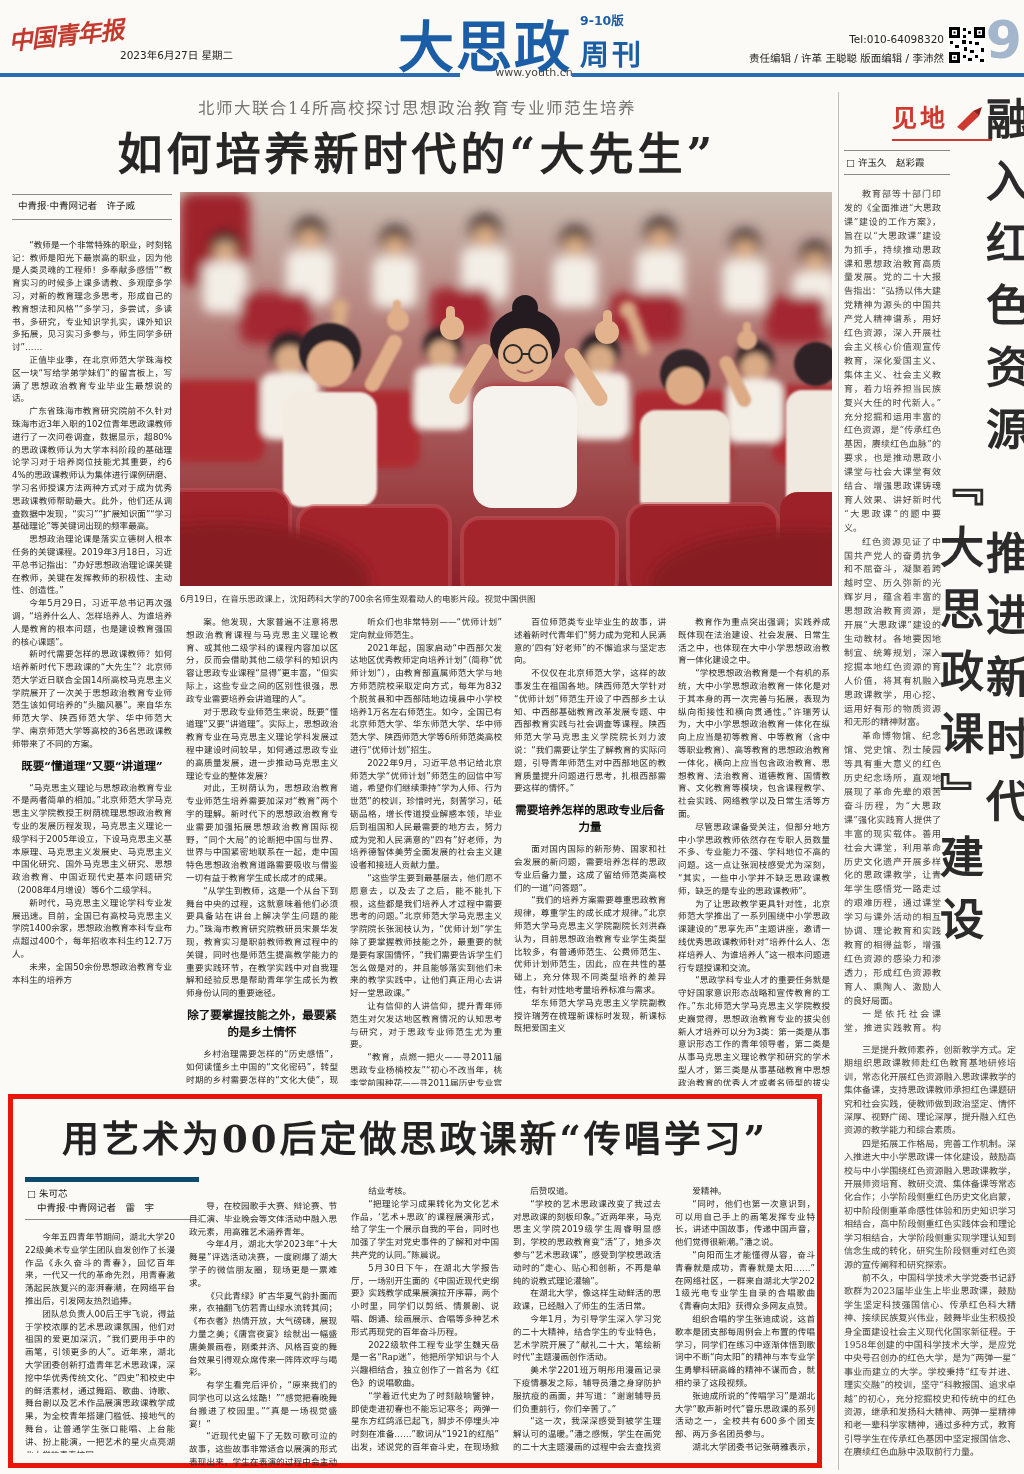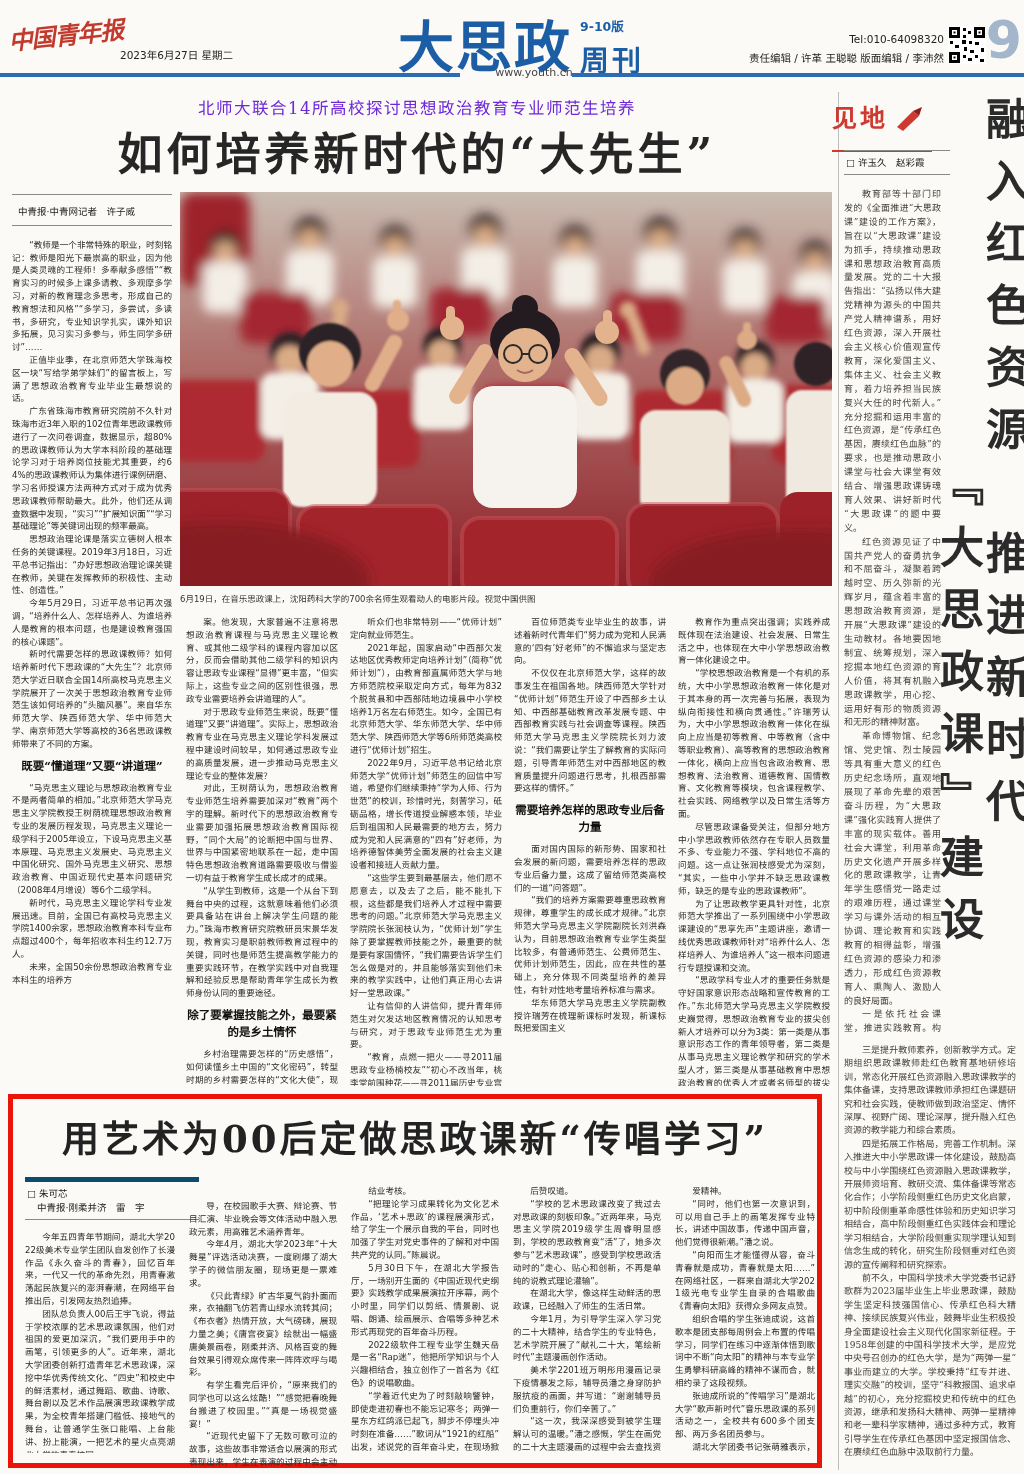--- a/index.html
+++ b/index.html
@@ -8,56 +8,56 @@
   .abs{position:absolute;}
 
   
   .m-logo{left:8px;top:16px;font-family:"DejaVu Serif","Liberation Serif",serif;
           font-style:italic;font-weight:bold;font-size:24px;color:#c23a2e;
           transform:rotate(-6deg);letter-spacing:-1px;}
   .m-date{left:120px;top:47px;font-size:10.5px;color:#222;}
   .brand{left:398px;top:2px;white-space:nowrap;}
   .brand-main{display:inline-block;font-size:56px;font-weight:bold;color:#1c5ea6;
               font-family:"DejaVu Sans",sans-serif;letter-spacing:2px;}
-  .brand-stack{display:inline-block;vertical-align:top;margin-left:8px;margin-top:14px;color:#1c5ea6;}
+  .brand-stack{display:inline-block;vertical-align:top;margin-left:8px;margin-top:8px;color:#1c5ea6;}
   .brand-ed{font-size:12.5px;font-weight:bold;}
   .brand-week{font-size:29px;font-weight:bold;letter-spacing:3px;margin-top:2px;}
   .m-site{left:464px;top:66px;width:140px;text-align:center;font-size:11px;color:#444;}
   .m-tel{right:80px;top:33px;font-size:10.5px;color:#222;}
   .m-editors{right:80px;top:50px;font-size:10.5px;color:#222;}
   .m-qr{right:38px;top:26px;}
   .m-num{right:2px;top:10px;font-size:52px;font-weight:bold;color:#a3b6cc;
          font-family:"DejaVu Sans",sans-serif;}
   .rule-l{left:0;top:73px;width:460px;height:0;border-top:4px solid #2b6cb3;}
   .rule-r{left:572px;top:73px;width:452px;height:0;border-top:4px solid #2b6cb3;}
 
   
-  .kicker{left:0;top:95px;width:834px;text-align:center;font-size:16.5px;color:#6d28d9;
+  .kicker{left:0;top:95px;width:834px;text-align:center;font-size:16.5px;color:#737373;
           letter-spacing:1.5px;font-family:"DejaVu Serif","Liberation Serif",serif;}
   .headline{left:0;top:118px;width:834px;text-align:center;font-size:45px;font-weight:bold;
             color:#262626;letter-spacing:4px;font-family:"DejaVu Serif","Liberation Serif",serif;}
   .col{overflow:hidden;font-size:8.6px;line-height:12.8px;color:#2a2a2a;}
   .para{margin:0;text-indent:2em;text-align:justify;text-justify:inter-character;word-break:break-all;}
   .subhead{font-weight:bold;text-align:center;font-size:11.5px;line-height:17px;margin:7px 0;
            text-indent:0;font-family:"DejaVu Serif","Liberation Serif",serif;color:#111;}
   .byline-box{border-top:1px solid #8a8a8a;border-bottom:1px solid #8a8a8a;
-              padding:11px 2px 6px 6px;margin-bottom:13px;font-size:9.5px;color:#222;
+              padding:5px 2px 6px 6px;margin-bottom:19px;font-size:9.5px;color:#222;
               font-family:"DejaVu Serif","Liberation Serif",serif;}
   .mcol1{left:12px;top:194px;width:160px;height:894px;}
   .photo{left:180px;top:192px;width:652px;height:394px;background:#9c2730;}
   .caption-row{left:180px;top:592px;width:652px;display:flex;justify-content:flex-start;
                font-size:8.5px;color:#333;}
   .mcol2{left:186px;top:616px;width:152px;height:470px;}
   .mcol3{left:350px;top:616px;width:152px;height:470px;}
   .mcol4{left:514px;top:616px;width:152px;height:470px;}
   .mcol5{left:678px;top:616px;width:152px;height:470px;}
 
   
   .vsep{left:838px;top:92px;width:1px;height:1378px;background:#bdbdbd;}
-  .j-logo{left:832px;top:98px;width:100px;border-bottom:2px solid #cf3a30;padding-bottom:16px;}
+  .j-logo{left:892px;top:98px;width:100px;border-bottom:2px solid #cf3a30;padding-bottom:5px;}
   .j-logo-text{font-size:25px;font-weight:bold;color:#cf3a30;letter-spacing:3px;
                font-family:"DejaVu Serif","Liberation Serif",serif;}
   .j-byline{left:844px;top:150px;width:104px;font-size:9.5px;
             border-top:1px solid #8a8a8a;border-bottom:1px solid #8a8a8a;padding:4px 0 5px 2px;
             font-family:"DejaVu Serif","Liberation Serif",serif;}
   .j-narrow{left:844px;top:188px;width:97px;height:846px;overflow:hidden;font-size:9px;
             line-height:13.9px;color:#46403a;font-family:"DejaVu Serif","Liberation Serif",serif;}
   .vhead{writing-mode:vertical-rl;font-family:"DejaVu Serif","Liberation Serif",serif;
          font-weight:bold;color:#2b2b2b;font-size:44px;letter-spacing:18px;white-space:pre;}
   .vh1{left:972px;top:96px;height:940px;}
@@ -336,21 +336,21 @@
         <div class="para">三是提升教师素养，创新教学方式。定期组织思政课教师赴红色教育基地研修培训，常态化开展红色资源融入思政课教学的集体备课，支持思政课教师承担红色课题研究和社会实践，使教师做到政治坚定、情怀深厚、视野广阔、理论深厚，提升融入红色资源的教学能力和综合素质。</div>
         <div class="para">四是拓展工作格局，完善工作机制。深入推进大中小学思政课一体化建设，鼓励高校与中小学围绕红色资源融入思政课教学，开展师资培育、教研交流、集体备课等常态化合作；小学阶段侧重红色历史文化启蒙，初中阶段侧重革命感性体验和历史知识学习相结合，高中阶段侧重红色实践体会和理论学习相结合，大学阶段侧重实现学理认知到信念生成的转化，研究生阶段侧重对红色资源的宣传阐释和研究探索。</div>
         <div class="para">前不久，中国科学技术大学党委书记舒歌群为2023届毕业生上毕业思政课，鼓励学生坚定科技强国信心、传承红色科大精神、接续民族复兴伟业，鼓舞毕业生积极投身全面建设社会主义现代化国家新征程。于1958年创建的中国科学技术大学，是应党中央号召创办的红色大学，是为“两弹一星”事业而建立的大学。学校秉持“红专并进、理实交融”的校训，坚守“科教报国、追求卓越”的初心，充分挖掘校史和传统中的红色资源，继承和发扬科大精神、两弹一星精神和老一辈科学家精神，通过多种方式，教育引导学生在传承红色基因中坚定报国信念、在赓续红色血脉中汲取前行力量。</div>
       </div>
     </div>
 
   <div class="abs hlbox">
     <div class="b-headline">用艺术为00后定做思政课新“传唱学习”</div>
     <div class="b-byline">
       <span style="display:block">□ 朱可芯</span>
-      <span style="display:block;padding-left:10px">中青报·刚柔并济　雷　宇</span>
+      <span style="display:block;padding-left:10px">中青报·中青网记者　雷　宇</span>
     </div>
     <div class="bcol bcol1">
         <div>
           <div class="para">今年五四青年节期间，湖北大学2022级美术专业学生团队自发创作了长漫作品《永久奋斗的青春》，回忆百年来，一代又一代的革命先烈，用青春激荡起民族复兴的澎湃春潮，在网络平台推出后，引发网友热烈追捧。</div>
           <div class="para">团队总负责人00后王宇飞说，得益于学校浓厚的艺术思政课氛围，他们对祖国的爱更加深沉，“我们要用手中的画笔，引领更多的人”。近年来，湖北大学团委创新打造青年艺术思政课，深挖中华优秀传统文化、“四史”和校史中的鲜活素材，通过舞蹈、歌曲、诗歌、舞台剧以及艺术作品展演思政课教学成果，为全校青年搭建门槛低、接地气的舞台，让普通学生张口能唱、上台能讲、扮上能演，一把艺术的星火点亮湖北大学的青春校园。</div>
         </div>
       </div>
     <div class="bcol bcol2">
         <div>
           <div class="para">导，在校园歌手大赛、辩论赛、节目汇演、毕业晚会等文体活动中融入思政元素，用高雅艺术涵养青年。</div>

